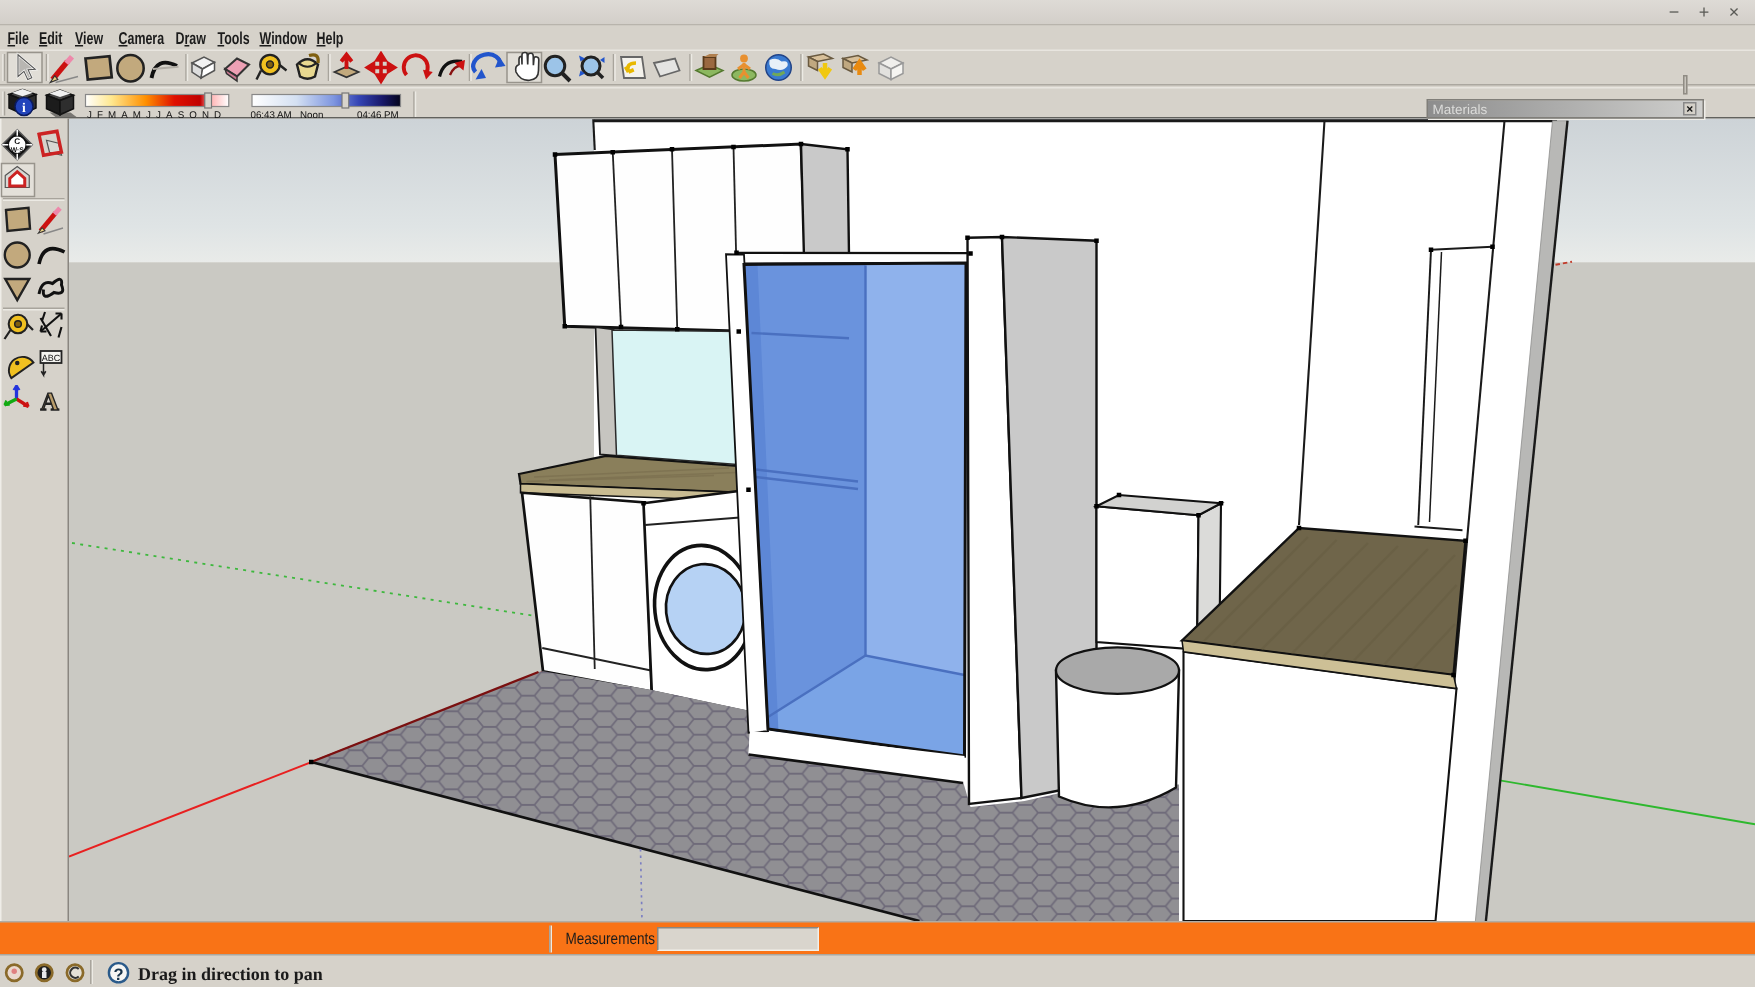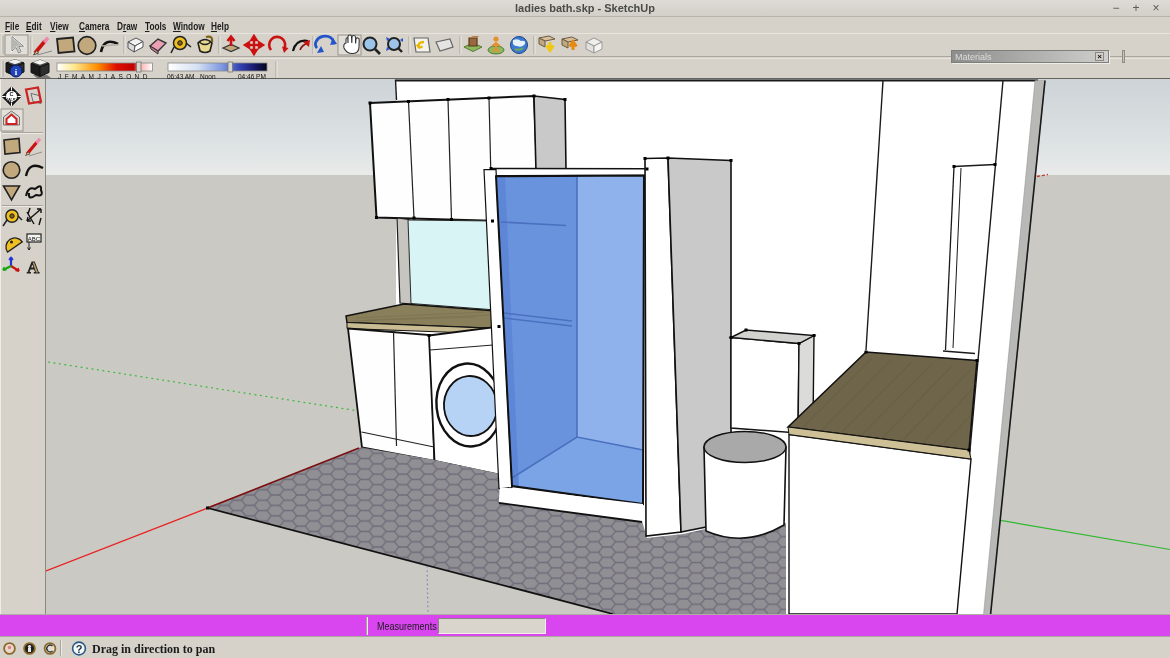--- a/index.html
+++ b/index.html
@@ -21,47 +21,46 @@
   #toolbar1 { position:absolute; left:0; top:33px; width:1170px; height:24px; background:#d6d2ca;
     border-top:1px solid #e8e5df; border-bottom:1px solid #aba79f; }
   #toolbar2 { position:absolute; left:0; top:58px; width:1170px; height:21px; background:#d6d2ca;
     border-top:1px solid #e8e5df; border-bottom:1px solid #62625e; }
   
   #palette { position:absolute; left:0; top:79px; width:46px; height:535px; background:#d6d2ca;
     border-right:1px solid #8a8680; }
   
   #viewport { position:absolute; left:46px; top:79px; width:1124px; height:535px; }
   
-  #materials { position:absolute; left:951px; top:50px; width:158px; height:13px;
+  #materials { position:absolute; left:951px; top:66px; width:185px; height:13px;
     background:linear-gradient(90deg,#8d8d8d,#cfcfcd); border:1px solid #807e79;
     box-shadow:1px 1px 0 #efede8; }
   #materials span { position:absolute; left:3px; top:1px; font-size:9px; color:#dcdcda; }
   #matclose { position:absolute; right:4px; top:1px; width:9px; height:9px; background:#d4d0c8;
     border:1px solid #888; font-size:8px; line-height:8px; text-align:center; color:#111; font-weight:bold; }
   
-  #measurebar { position:absolute; left:0; top:614px; width:1170px; height:22px; background:#d946ef;
+  #measurebar { position:absolute; left:0; top:614px; width:1170px; height:22px; background:#f97316;
     border-top:1px solid #b0aca4; }
   #measurebar .ridge { position:absolute; left:366px; top:2px; width:2px; height:18px;
     border-left:1px solid #a8a49c; border-right:1px solid #eceae4; }
   #mlabel { position:absolute; left:377px; top:5px; font-size:11px; color:#1c1c1c;
     transform:scaleX(0.82); transform-origin:0 0; white-space:nowrap; }
   #mfield { position:absolute; left:438px; top:3px; width:108px; height:16px; background:#d9d5cd;
     border-top:1px solid #8a8680; border-left:1px solid #8a8680;
     border-bottom:1px solid #f2f0ea; border-right:1px solid #f2f0ea; }
   
   #statusbar { position:absolute; left:0; top:636px; width:1170px; height:22px; background:#d6d2ca;
     border-top:1px solid #aba79f; }
   #stext { position:absolute; left:92px; top:5px; font-size:12px; font-weight:bold; color:#1a1a1a;font-family:Liberation Serif, serif; }
   .ssep { position:absolute; left:60px; top:3px; width:2px; height:16px;
     border-left:1px solid #a8a49c; border-right:1px solid #eceae4; }
 </style>
 </head>
 <body>
 <div id="titlebar">
-  <div id="title-text">ladies bath.skp - SketchUp</div>
   <div class="winbtn" style="right:46px;">−</div>
   <div class="winbtn" style="right:26px;">+</div>
   <div class="winbtn" style="right:6px;">×</div>
 </div>
 <div id="menubar">
   <span class="menu-item" style="left:4.5px;"><u>F</u>ile</span>
   <span class="menu-item" style="left:25.5px;"><u>E</u>dit</span>
   <span class="menu-item" style="left:50px;"><u>V</u>iew</span>
   <span class="menu-item" style="left:79px;"><u>C</u>amera</span>
   <span class="menu-item" style="left:117px;">D<u>r</u>aw</span>

